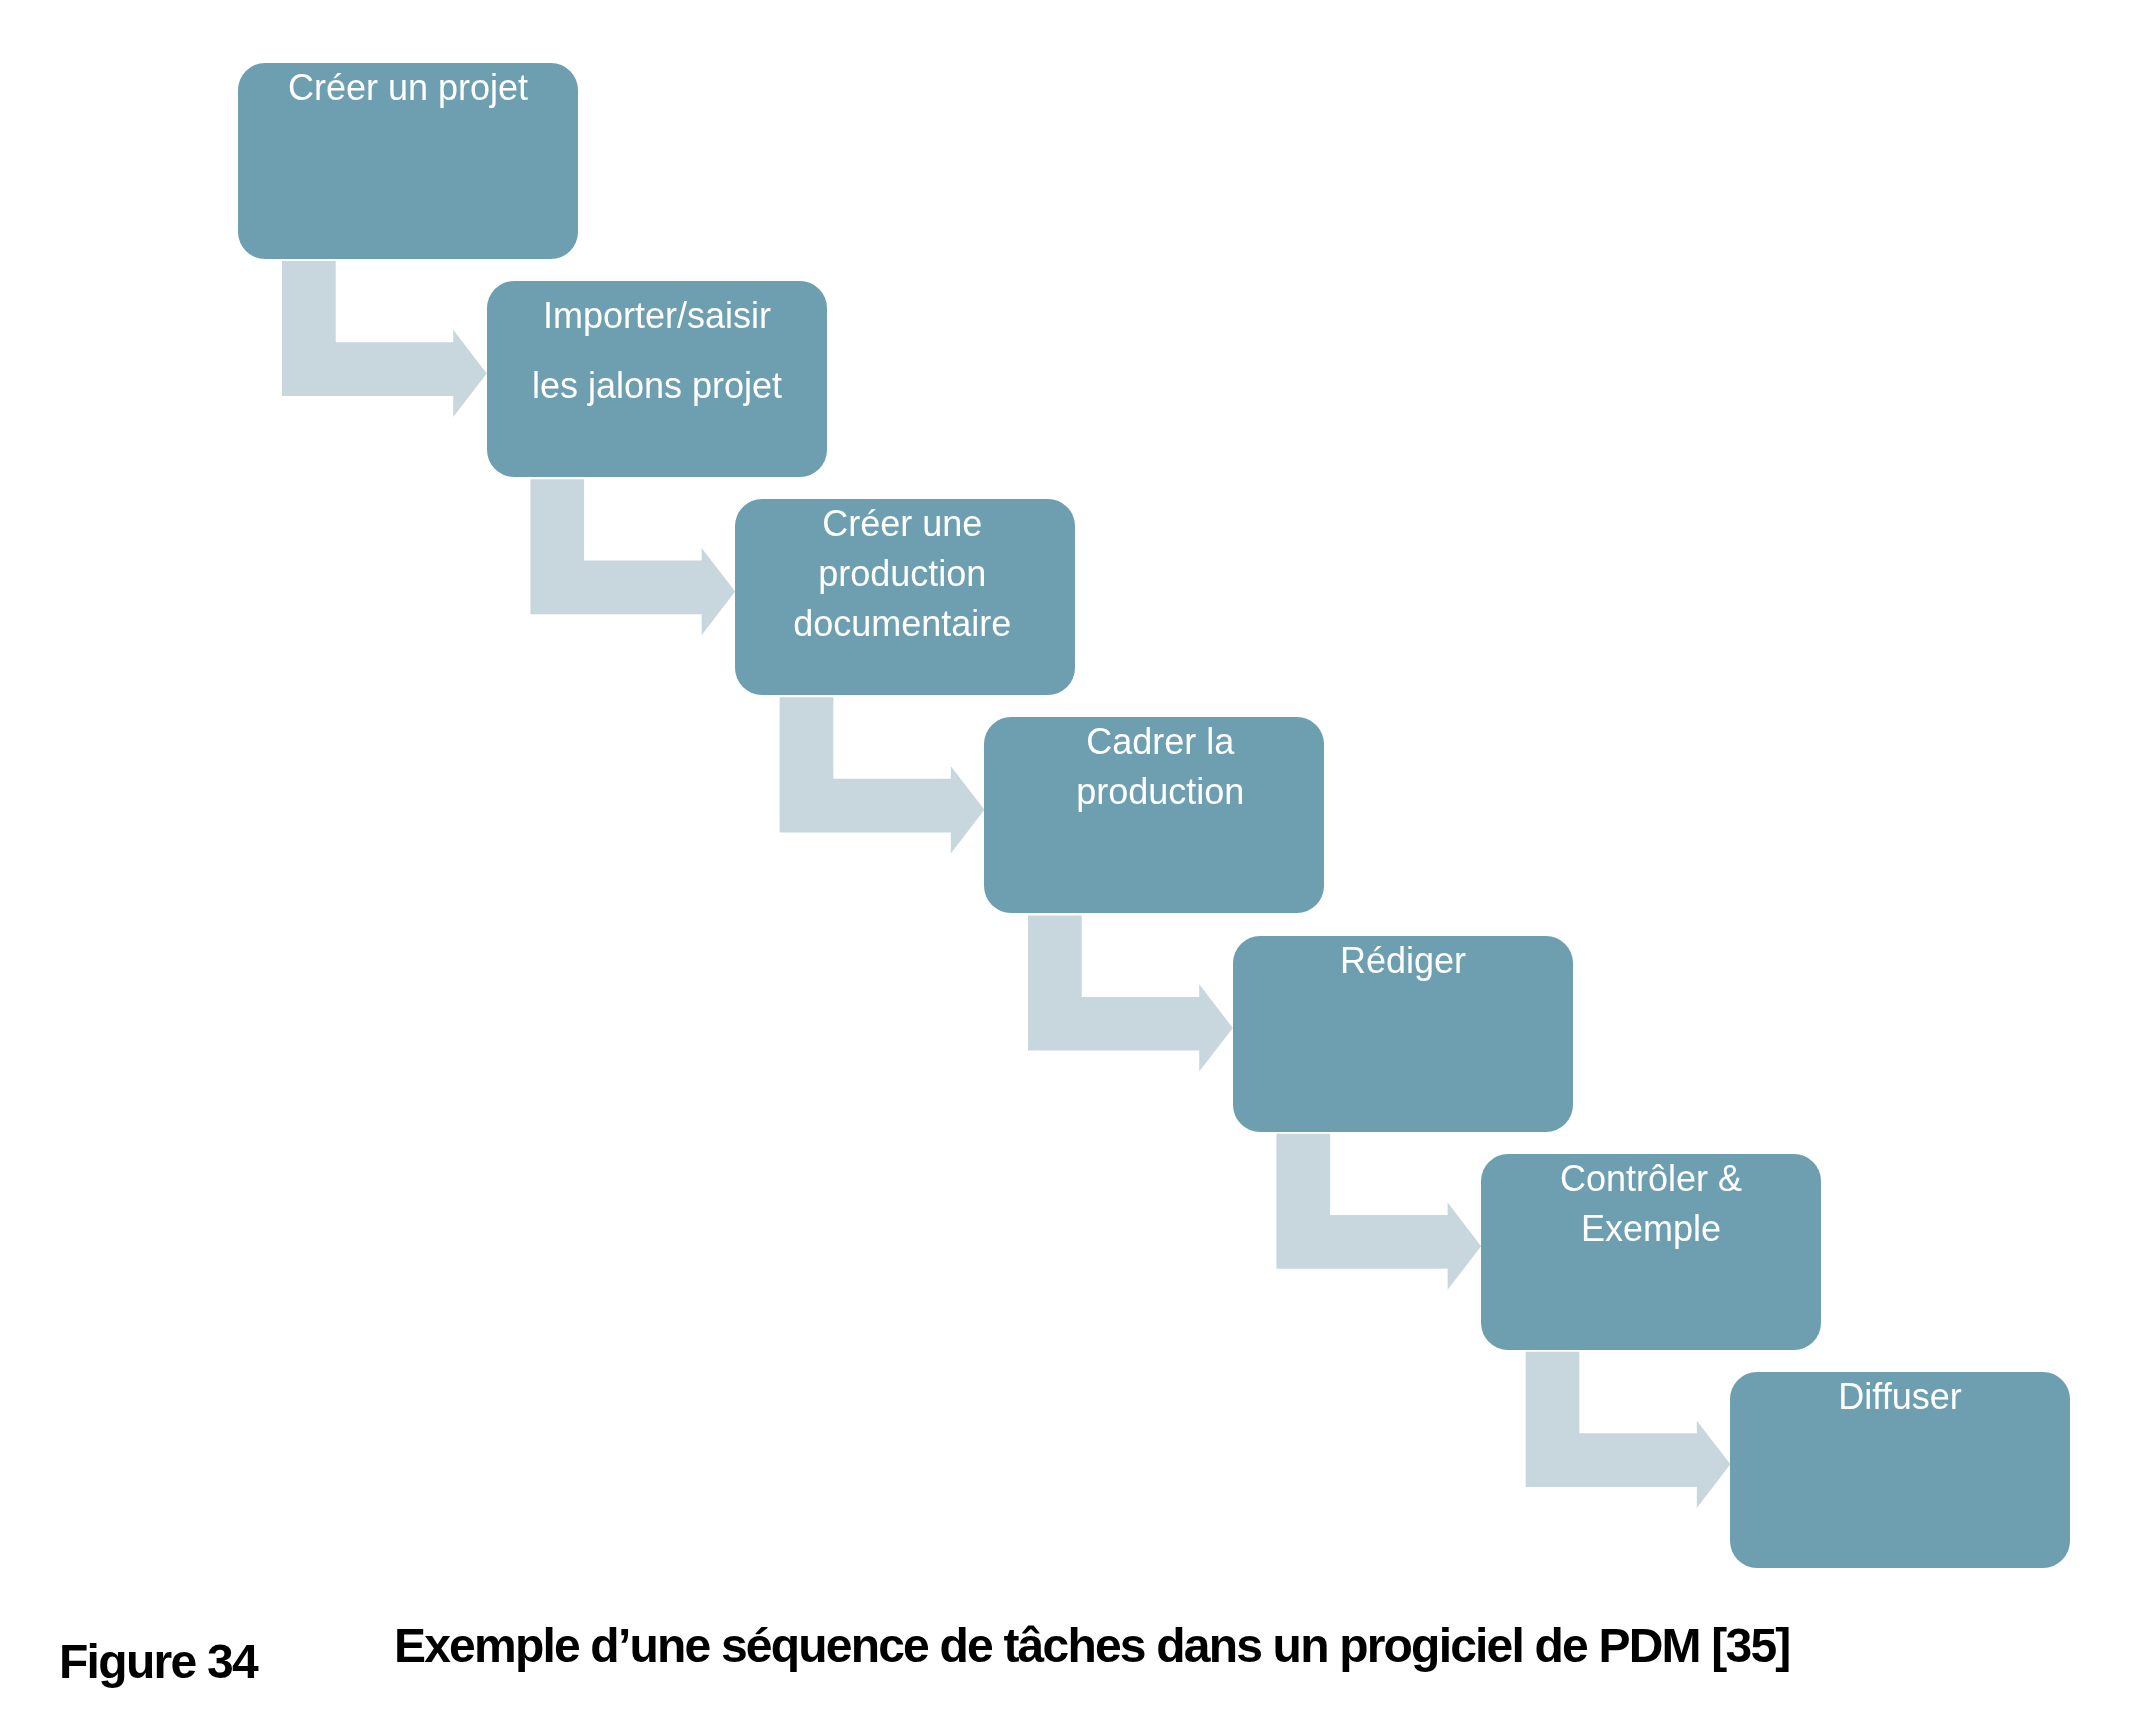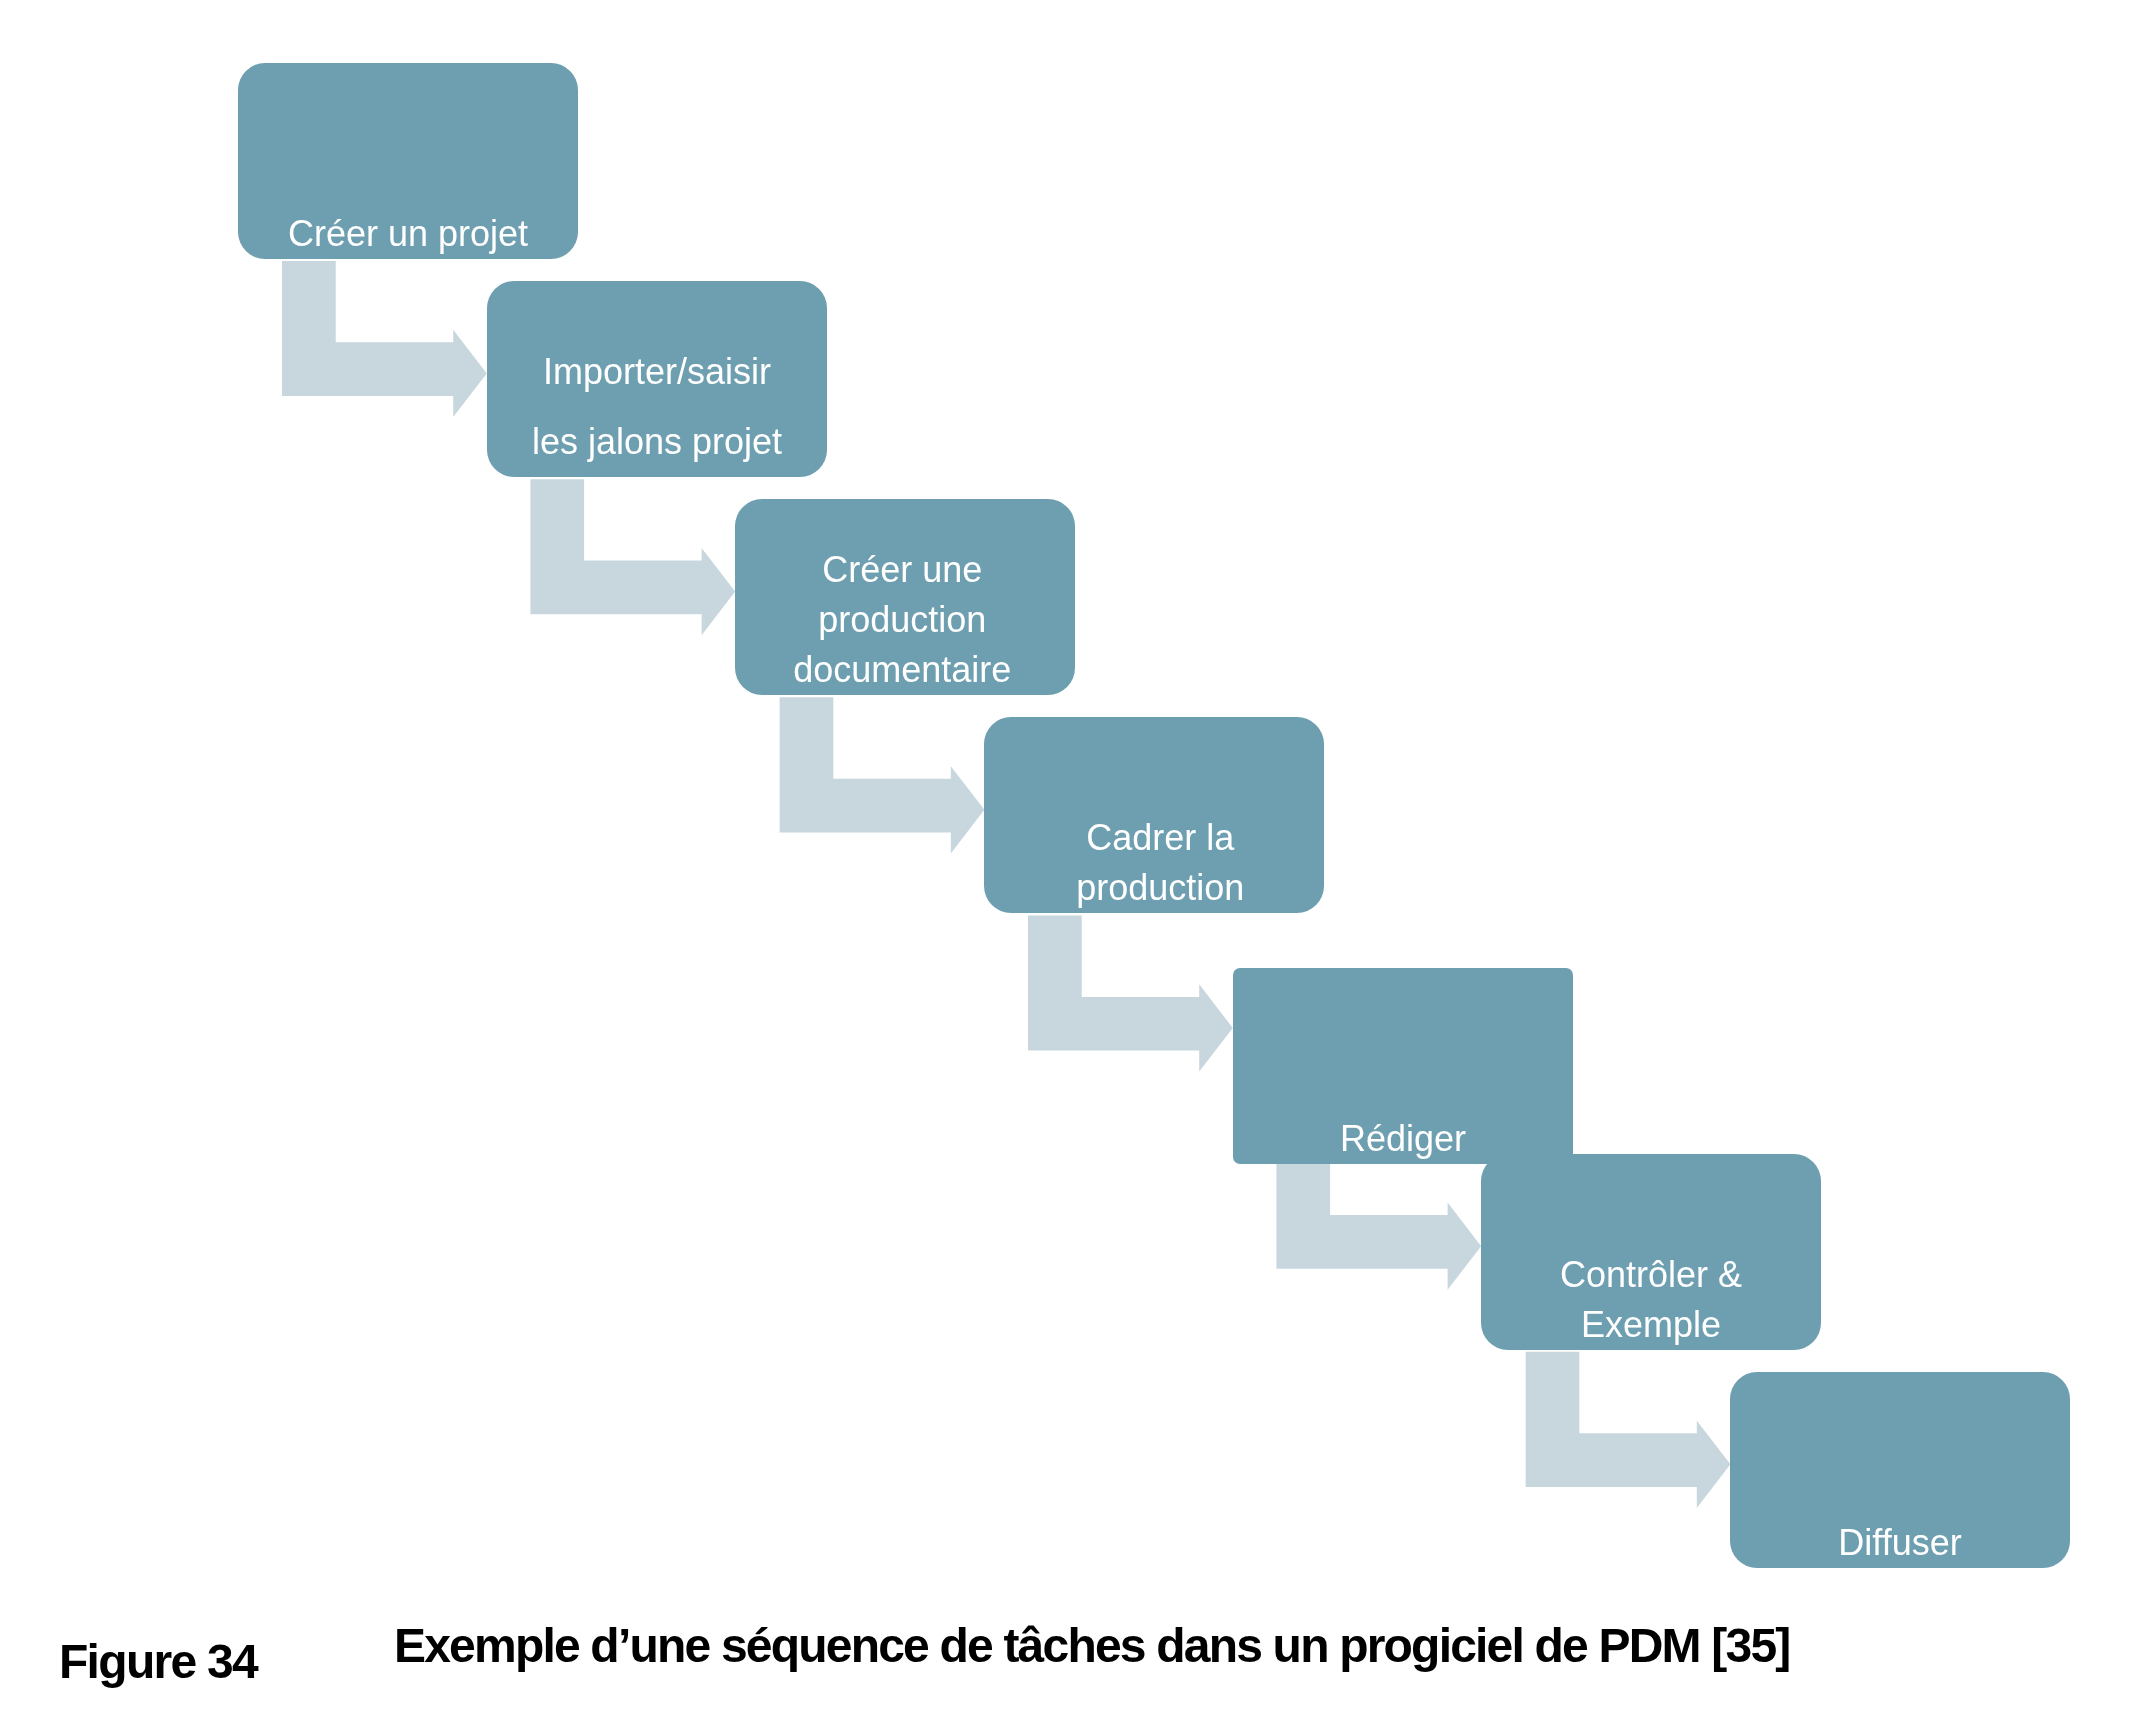--- a/index.html
+++ b/index.html
@@ -3,21 +3,21 @@
 <meta charset="utf-8">
 <style>
   html, body { margin: 0; padding: 0; background: #ffffff; }
   body { width: 2145px; height: 1732px; position: relative; overflow: hidden;
          font-family: "Liberation Sans", sans-serif; }
   .stage { position: absolute; left: 0; top: 0; width: 2145px; height: 1732px; }
   .arrow { position: absolute; left: 0; top: 0; width: 2145px; height: 1732px; pointer-events: none; }
   .box {
     position: absolute; width: 340px; height: 196px;
     background: #6d9fb0; border-radius: 27px;
-    display: flex; flex-direction: column; align-items: center; justify-content: flex-end;
+    display: flex; flex-direction: column; align-items: center; justify-content: flex-start;
     color: #ffffff; font-size: 36px; line-height: 50px; text-align: center;
     box-sizing: border-box; padding: 0 13.4px;
   }
   .box.spaced { line-height: 70px; }
   .box-line { display: block; white-space: nowrap; }
   .caption {
     position: absolute; top: 1618px; left: 59px; height: 59px;
     font-family: "Liberation Sans", sans-serif; font-weight: bold; color: #000000;
     font-size: 48px; white-space: nowrap;
   }
@@ -53,21 +53,21 @@
     <span class="box-line">Créer une</span>
     <span class="box-line">production</span>
     <span class="box-line">documentaire</span>
   </div>
 
   <div class="box" style="left:984px; top:717px;padding-left:26px;">
     <span class="box-line">Cadrer la</span>
     <span class="box-line">production</span>
   </div>
 
-  <div class="box" style="left:1233px; top:968px;border-radius:7px;">
+  <div class="box" style="left:1233px; top:936px;">
     <span class="box-line">Rédiger</span>
   </div>
 
   <div class="box" style="left:1481px; top:1154px;">
     <span class="box-line">Contrôler &amp;</span>
     <span class="box-line">Exemple</span>
   </div>
 
   <div class="box" style="left:1730px; top:1372px;">
     <span class="box-line">Diffuser</span>

